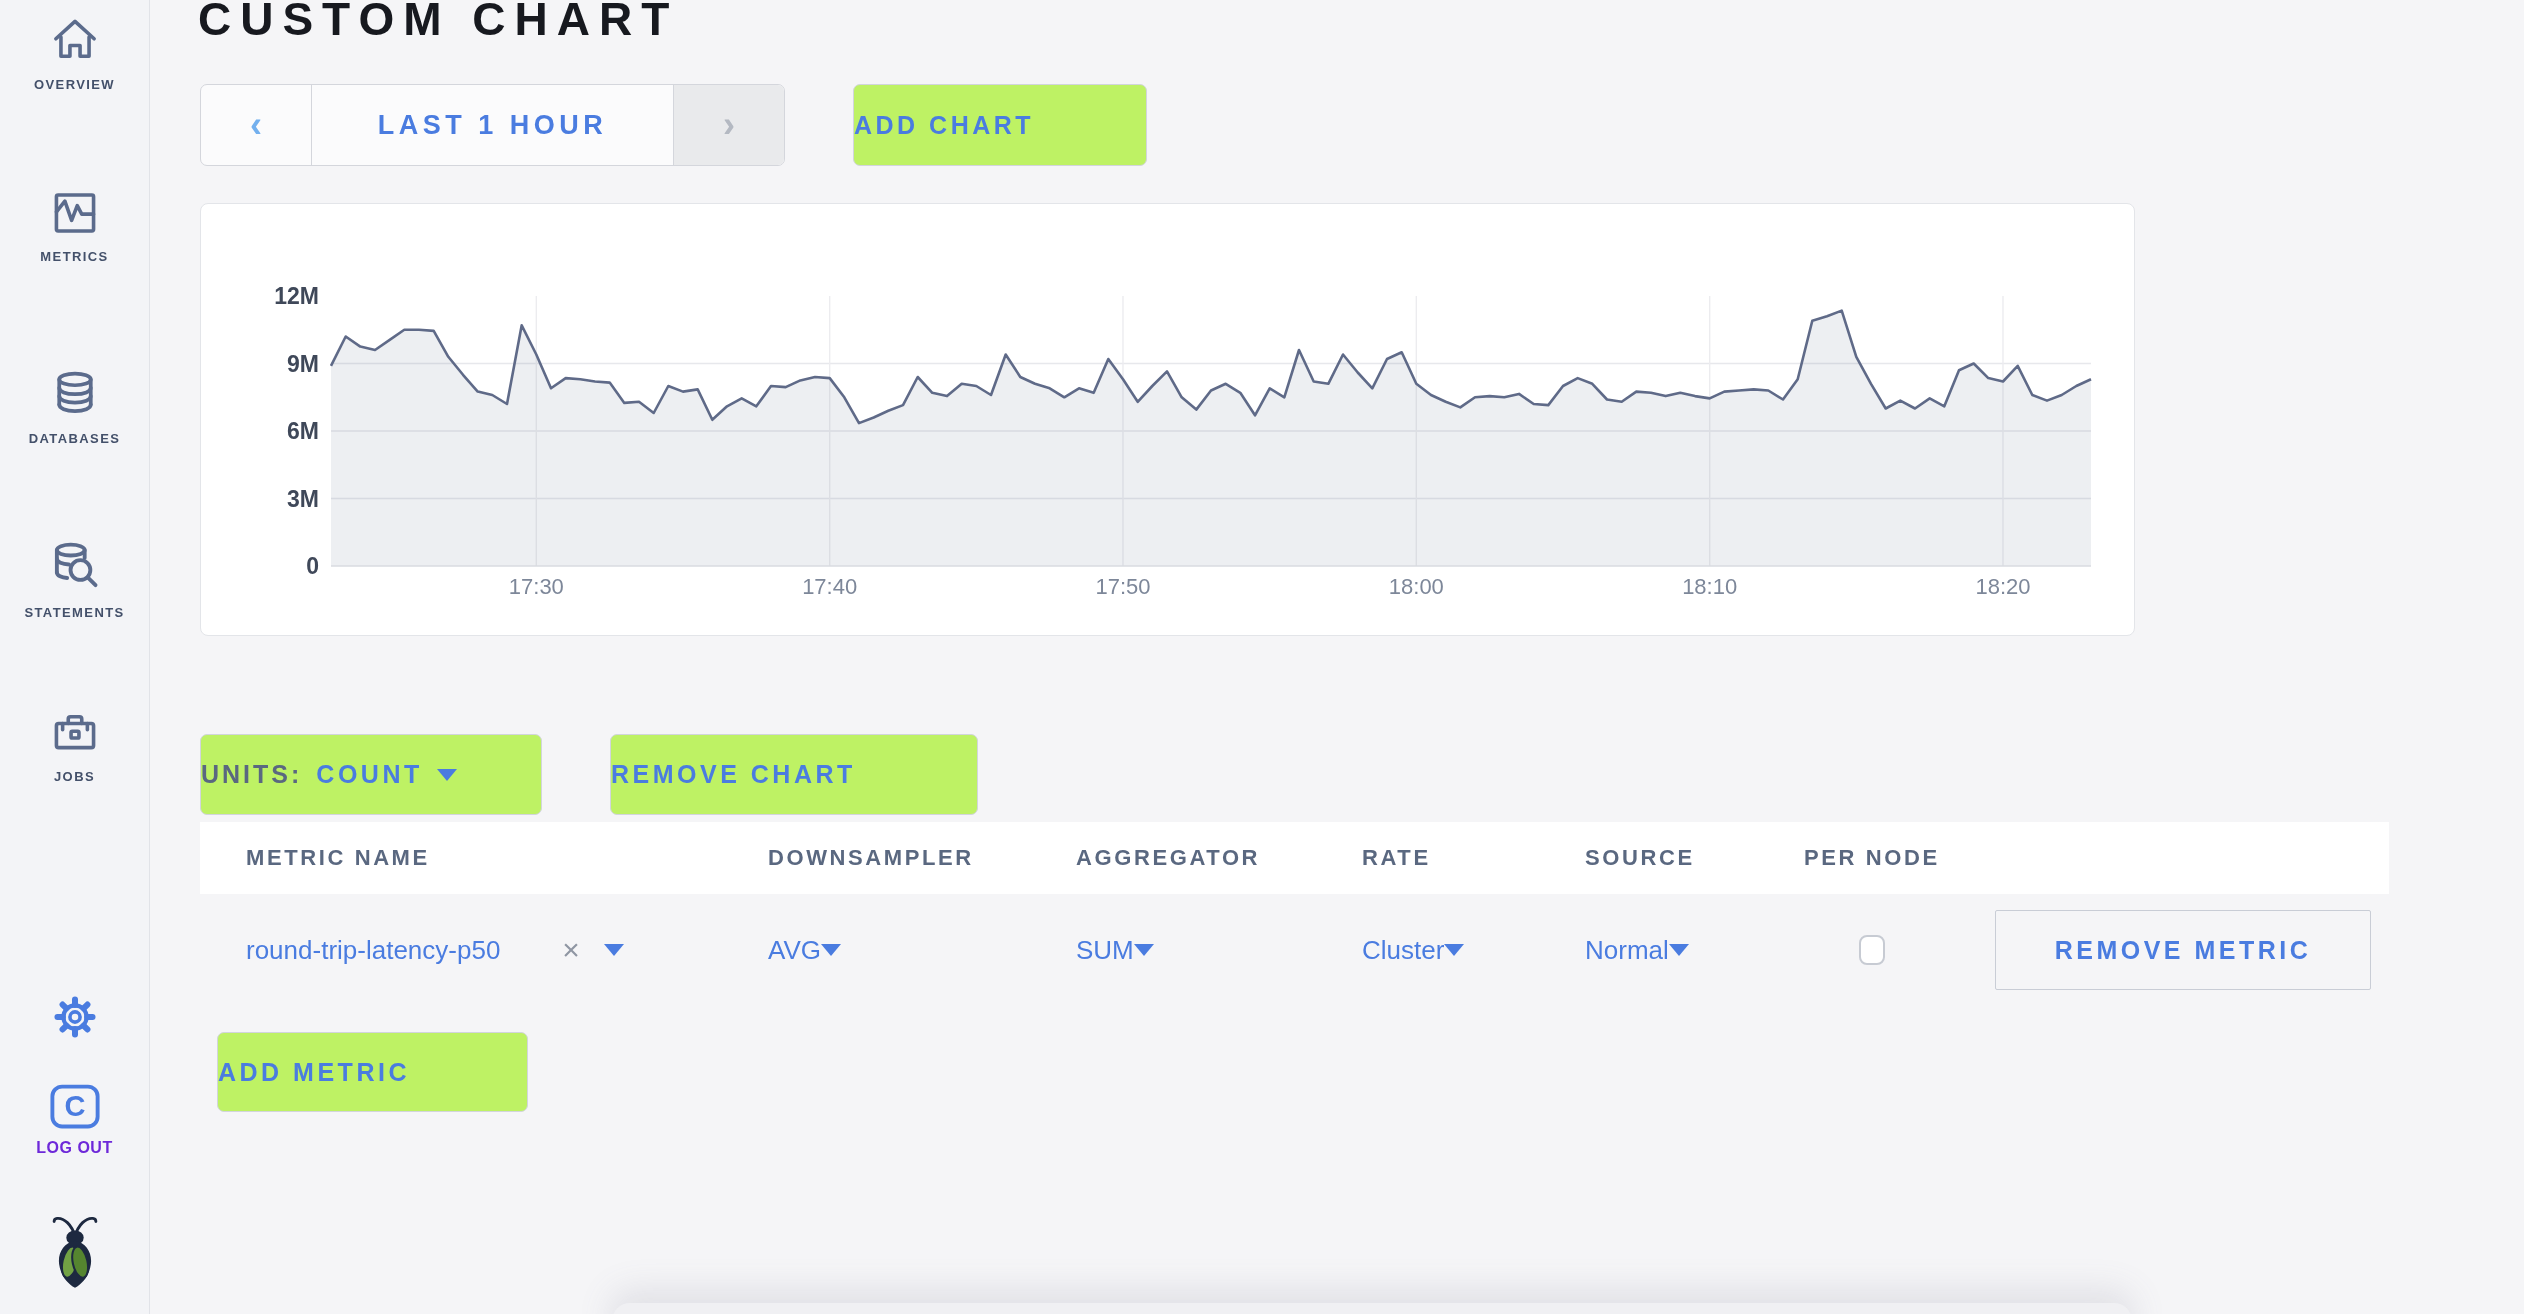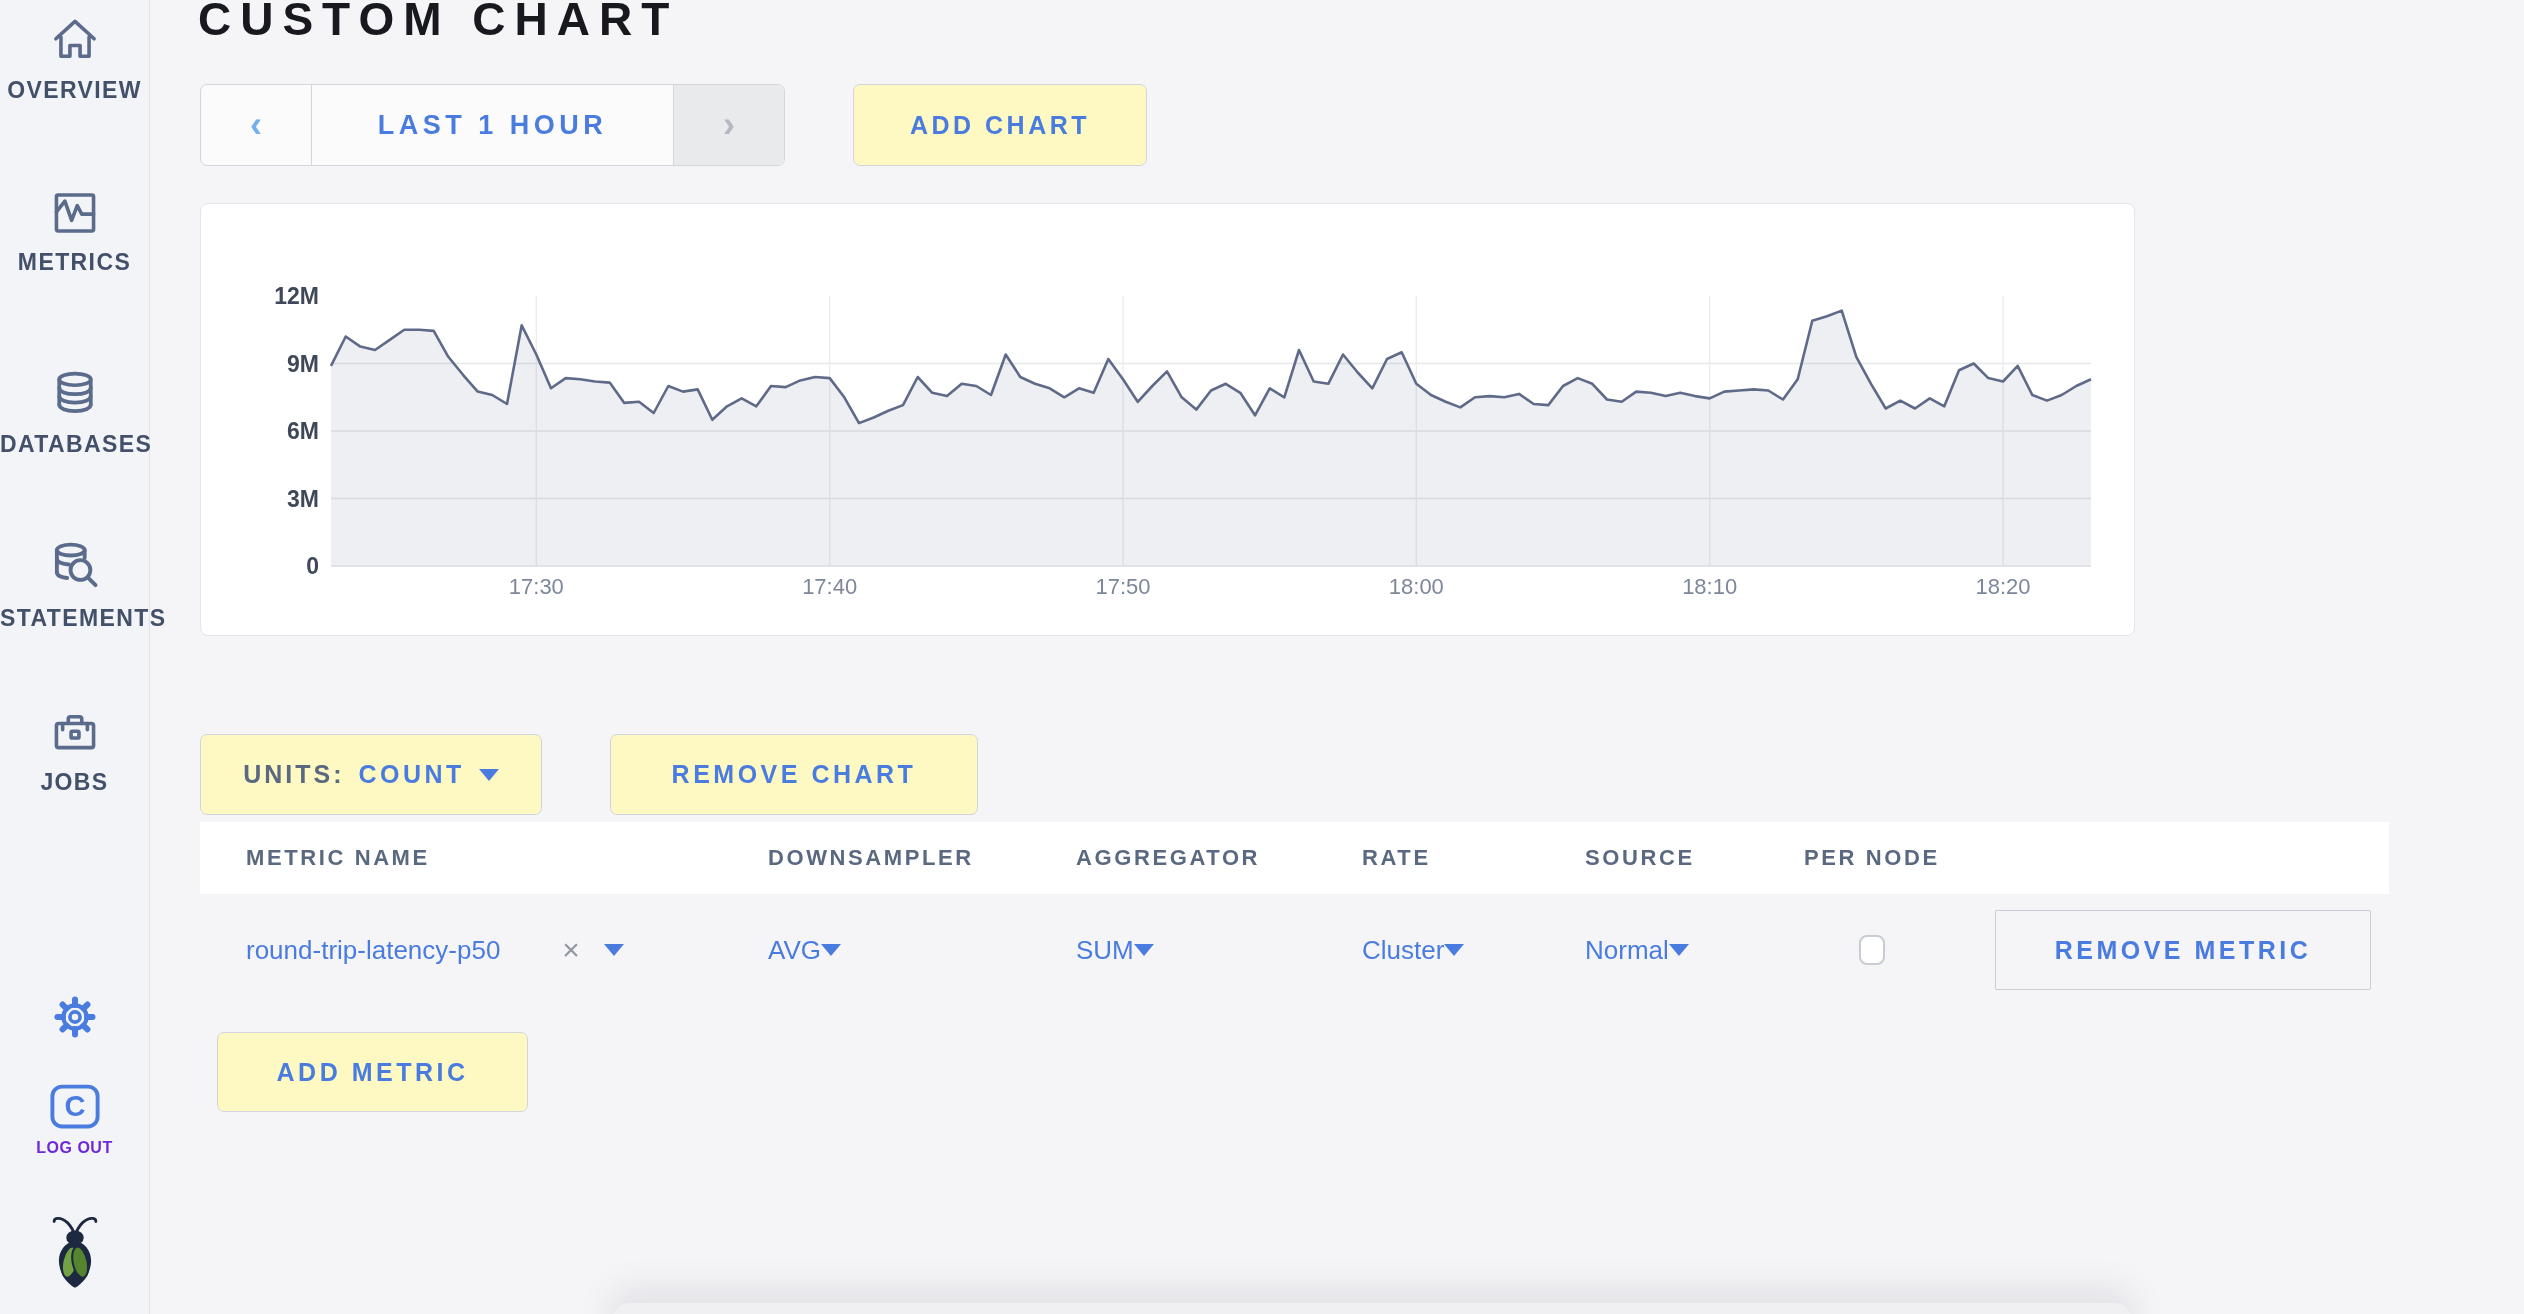--- a/index.html
+++ b/index.html
@@ -11,44 +11,44 @@
     overflow: hidden;
   }
   
   .sidebar {
     position: absolute; left: 0; top: 0; width: 150px; height: 1314px;
     background: #f3f4f7; border-right: 1px solid #e1e3e8;
   }
   .nav-item { position: absolute; left: 0; width: 149px; text-align: center; cursor: pointer; }
   .nav-item svg { display: block; margin: 0 auto; }
   .nav-label {
-    margin-top: 9px; font-size: 23px; font-weight: bold;
+    margin-top: 9px; font-size: 13px; font-weight: bold;
     color: #43506a; letter-spacing: 1.4px;
   }
   .logout-label { margin-top: 7px; font-size: 16px; font-weight: bold; color: #6d28d9; letter-spacing: .5px; }
   
   .page-title {
     position: absolute; left: 198px; top: -8px;
     font-size: 46px; font-weight: bold; letter-spacing: 9px; color: #17191f;
   }
   
   .timebox {
     position: absolute; left: 200px; top: 84px; width: 585px; height: 82px;
     border: 1px solid #d4d6dc; border-radius: 7px; background: #fbfbfc;
     display: flex; overflow: hidden;
   }
   .seg { display: flex; align-items: center; justify-content: center; }
   .seg-prev { width: 111px; border-right: 1px solid #d4d6dc; color: #73b0ee; font-size: 36px; font-weight: bold; cursor: pointer; }
   .seg-label { flex: 1; color: #4a7ce0; font-size: 27px; font-weight: bold; letter-spacing: 4.5px; cursor: pointer; }
   .seg-next { width: 111px; border-left: 1px solid #d4d6dc; background: #e9eaec; color: #b4b9c2; font-size: 36px; font-weight: bold; }
   
   .btn {
-    position: absolute; border: 1px solid #d2d5dc; border-radius: 7px; background: #fef9c3;
+    position: absolute; border: 1px solid #d2d5dc; border-radius: 7px; background: #bef264;
     color: #4a7ce0; font-size: 25px; font-weight: bold; letter-spacing: 3.5px;
-    display: flex; align-items: center; justify-content: center; cursor: pointer;
+    display: flex; align-items: center; cursor: pointer;
   }
   .btn-add-chart   { left: 853px;  top: 84px;   width: 294px; height: 82px; }
   .btn-units       { left: 200px;  top: 734px;  width: 342px; height: 81px; gap: 14px; }
   .btn-remove-chart{ left: 610px;  top: 734px;  width: 368px; height: 81px; }
   .btn-add-metric  { left: 217px;  top: 1032px; width: 311px; height: 80px; }
   .units-label { color: #5a6880; letter-spacing: 3px; }
   .caret {
     width: 0; height: 0; display: inline-block;
     border-left: 10px solid transparent; border-right: 10px solid transparent;
     border-top: 12px solid #4a7ce0;

